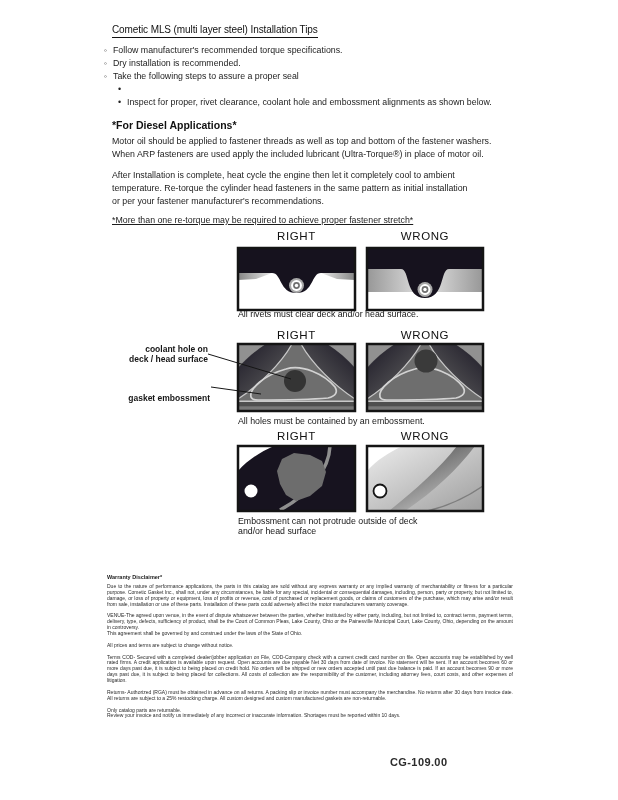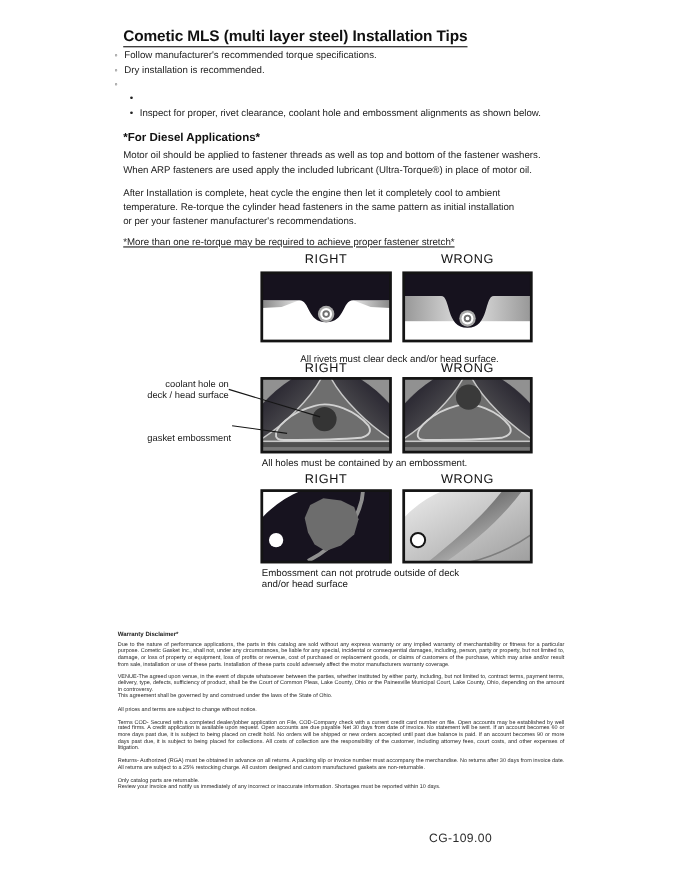--- a/index.html
+++ b/index.html
@@ -3,43 +3,43 @@
 <meta charset="utf-8">
 <style>
   html,body{margin:0;padding:0;}
   body{
     width:618px;height:800px;position:relative;background:#ffffff;
     font-family:"Liberation Sans","DejaVu Sans",sans-serif;color:#1c1c1c;
     overflow:hidden;
   }
   .abs{position:absolute;}
   .page-title{
-    left:112px;top:24px;font-size:14px;font-weight:700;letter-spacing:-0.1px;
+    left:112px;top:24px;font-size:10px;font-weight:400;letter-spacing:-0.1px;
     border-bottom:1.5px solid #111;padding-bottom:2px;white-space:nowrap;color:#111;
   }
   .bullets{left:104px;top:44px;width:500px;font-size:8.8px;line-height:13px;}
   .b-line{display:flex;white-space:nowrap;}
   .b-marker{width:9px;flex:0 0 9px;font-size:8px;color:#222;}
   .b-sub{margin-left:14px;}
   .b-sub .b-marker{font-size:9px;}
   .sec-heading{left:112px;top:119px;font-size:10.5px;font-weight:700;color:#111;}
   .para{left:112px;font-size:8.8px;line-height:13px;width:480px;white-space:pre-line;}
   .p1{top:135px;}
   .p2{top:169px;}
   .p3{top:214px;text-decoration:underline;}
   .dg-label{width:121px;text-align:center;font-size:11.5px;letter-spacing:0.6px;color:#111;}
   .dg-caption{font-size:8.8px;line-height:10px;color:#161616;white-space:pre-line;}
   svg{display:block;}
-  .ann-label{font-size:8.5px;line-height:10px;text-align:right;color:#161616;white-space:pre-line;}
+  .ann-label{font-size:8.5px;line-height:10px;text-align:right;color:#161616;white-space:pre-line;font-weight:bold;}
   .warr-head{left:107px;top:574px;font-size:5.5px;font-weight:700;color:#222;}
   .warr{left:107px;top:584px;width:406px;font-size:5px;line-height:5.85px;color:#2a2a2a;}
   .warr p{margin:0 0 6px 0;text-align:justify;}
   .warr p.tight{margin-bottom:0;}
   .warr p.noj{text-align:left;}
-  .page-code{left:390px;top:756px;font-size:11px;letter-spacing:0.4px;color:#2b2b2b;}
+  .page-code{left:390px;top:756px;font-size:11px;letter-spacing:0.4px;color:#2b2b2b;font-weight:bold;}
 </style>
 </head>
 <body>
 
 <svg width="0" height="0" style="position:absolute" aria-hidden="true">
   <defs>
     <linearGradient id="g-wedge-l" x1="0" y1="0" x2="1" y2="0">
       <stop offset="0" stop-color="#858585"></stop>
         <stop offset="1" stop-color="#e8e8e8"></stop>
     </linearGradient>
@@ -77,20 +77,21 @@
   <div class="b-line">
     <span class="b-marker">◦</span>
     <span>Follow manufacturer's recommended torque specifications.</span>
   </div>
   <div class="b-line">
     <span class="b-marker">◦</span>
     <span>Dry installation is recommended.</span>
   </div>
   <div class="b-line">
     <span class="b-marker">◦</span>
+    <span>Take the following steps to assure a proper seal</span>
   </div>
   <div class="b-line b-sub">
     <span class="b-marker">•</span>
   </div>
   <div class="b-line b-sub">
     <span class="b-marker">•</span>
     <span>Inspect for proper, rivet clearance, coolant hole and embossment alignments as shown below.</span>
   </div>
 </div>
 
@@ -121,21 +122,21 @@
   <rect x="2" y="2" width="116" height="62" fill="#ffffff"></rect>
   <rect x="2" y="23" width="116" height="23" fill="url(#g-band)"></rect>
   <path d="M2,2 H118 V23 H84 C75,23 80,52 60,52 C40,52 45,23 36,23 H2 Z" fill="#16121e"></path>
   <circle cx="60" cy="43.5" r="7.5" fill="#a8a8a8"></circle>
   <circle cx="60" cy="43.5" r="5.4" fill="#ffffff"></circle>
   <circle cx="60" cy="43.5" r="3.4" fill="#6f6f6f"></circle>
   <circle cx="60" cy="43.5" r="1.7" fill="#ffffff"></circle>
   <rect x="2" y="2" width="116" height="62" fill="none" stroke="#141414" stroke-width="2.5"></rect>
 </svg>
 
-<div class="abs dg-caption" style="left:238px;top:321px;margin-left:35px;">All rivets must clear deck and/or head surface.</div>
+<div class="abs dg-caption" style="left:238px;top:309px;">All rivets must clear deck and/or head surface.</div>
 
 <div class="abs dg-label" style="left:236px;top:329px;">RIGHT</div>
 <div class="abs dg-label" style="left:365px;top:329px;width:120px;">WRONG</div>
 
 <div class="abs ann-label" style="left:118px;top:344px;width:90px;">coolant hole on
 deck / head surface</div>
 <div class="abs ann-label" style="left:118px;top:381px;width:92px;margin-top:12px;">gasket embossment</div>
 
 <svg class="abs" style="left:236px;top:342px;" width="121" height="71" viewBox="0 0 121 71">
   <rect x="2" y="2" width="117" height="67" fill="#6e6e6e"></rect>

